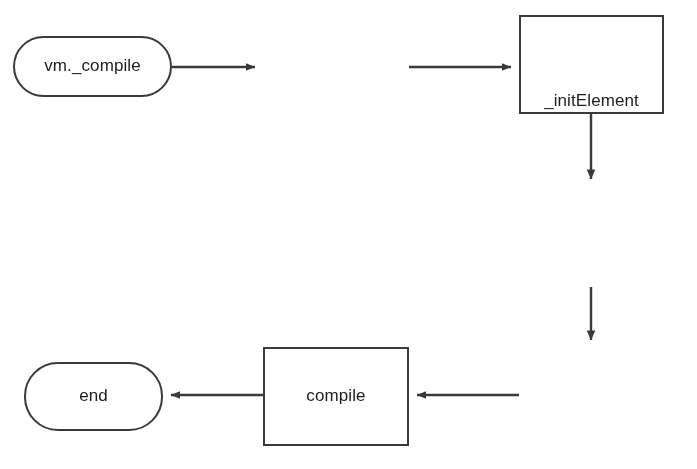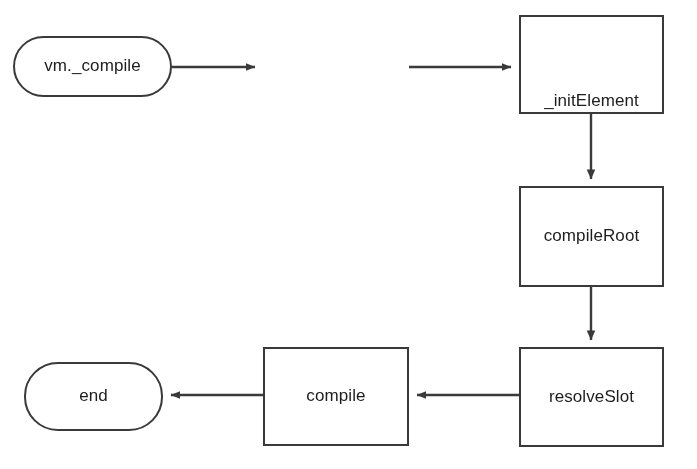--- a/index.html
+++ b/index.html
@@ -86,27 +86,21 @@
 
   <div class="node terminal" style="left:13px; top:36px; width:159px; height:61px;">
     <span class="label">vm._compile</span>
   </div>
 
 
   <div class="node process" style="left:519px; top:15px; width:145px; height:99px;align-items:flex-end;">
     <span class="label">_initElement</span>
   </div>
 
-  <div class="node process" style="left:519px; top:186px; width:145px; height:101px;">
-    <span class="label">compileRoot</span>
-  </div>
 
-  <div class="node process" style="left:519px; top:347px; width:145px; height:100px;">
-    <span class="label">resolveSlot</span>
-  </div>
 
   <div class="node process" style="left:263px; top:347px; width:146px; height:99px;">
     <span class="label">compile</span>
   </div>
 
   <div class="node terminal" style="left:24px; top:362px; width:139px; height:69px;">
     <span class="label">end</span>
   </div>
 
 </div>

